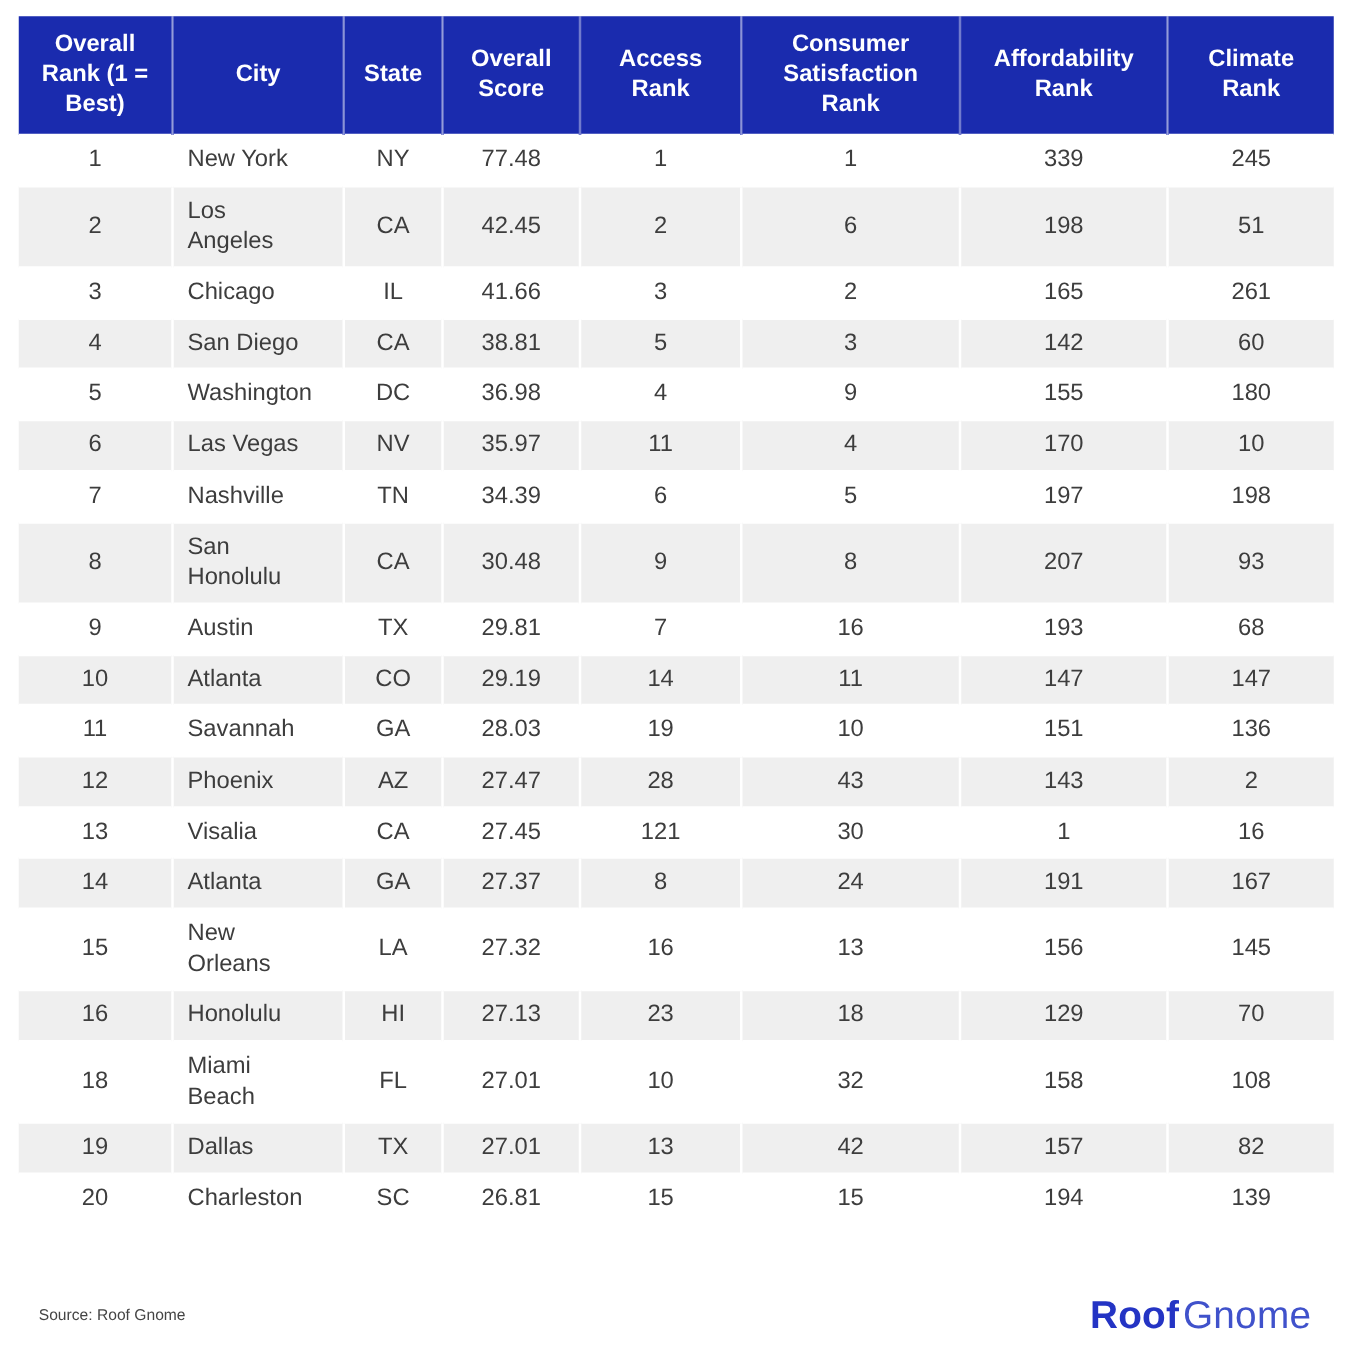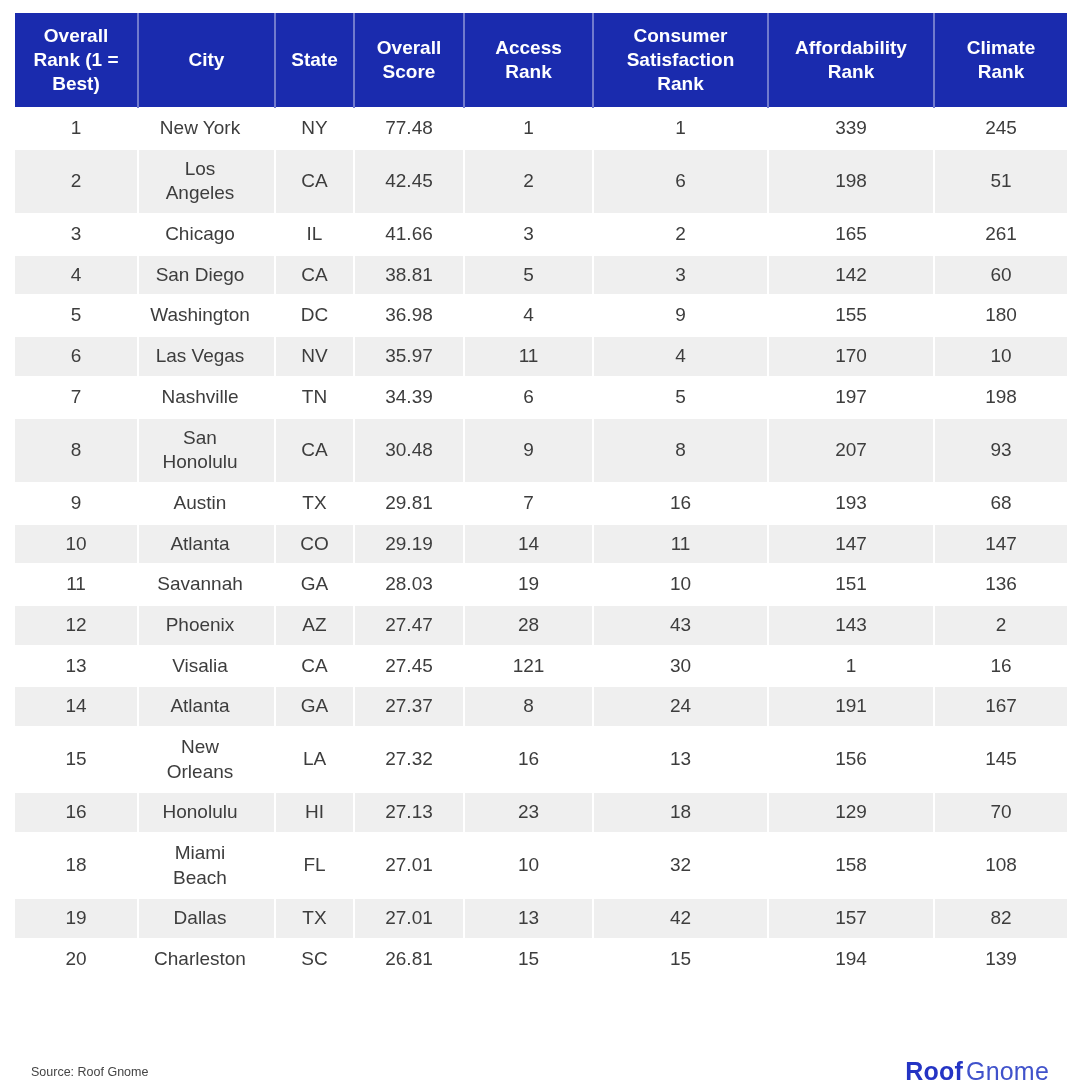--- a/index.html
+++ b/index.html
@@ -49,42 +49,42 @@
     text-align: center;
     vertical-align: middle;
     line-height: 1.3;
     height: 40px;
     padding: 7px 6px;
     border-top: 2px solid #ffffff;
   }
   tbody td + td { border-left: 2px solid #ffffff; }
   tbody tr:nth-child(even) td { background: var(--row-stripe); }
   tbody td.city {
-    text-align: center;
+    text-align: left;
     padding-left: 11px;
     padding-right: 24px;
   }
 
   
   .footer {
     position: absolute;
     left: 0;
     right: 0;
     bottom: 14px;
     display: flex;
     justify-content: space-between;
     align-items: center;
-    padding: 0 31px 0 31px;
+    padding: 0 31px 16px 31px;
   }
   .source {
     font-size: 12.5px;
     color: var(--source-text);
   }
   .logo {
-    font-size: 25px;
+    font-size: 31px;
     letter-spacing: 0.2px;
     white-space: nowrap;
   }
   .logo .logo-bold   { color: var(--logo-blue); font-weight: 700; }
   .logo .logo-light  { color: var(--logo-blue-light); font-weight: 400; margin-left: 3px; }
 </style>
 </head>
 <body>
 
 <div class="page">

